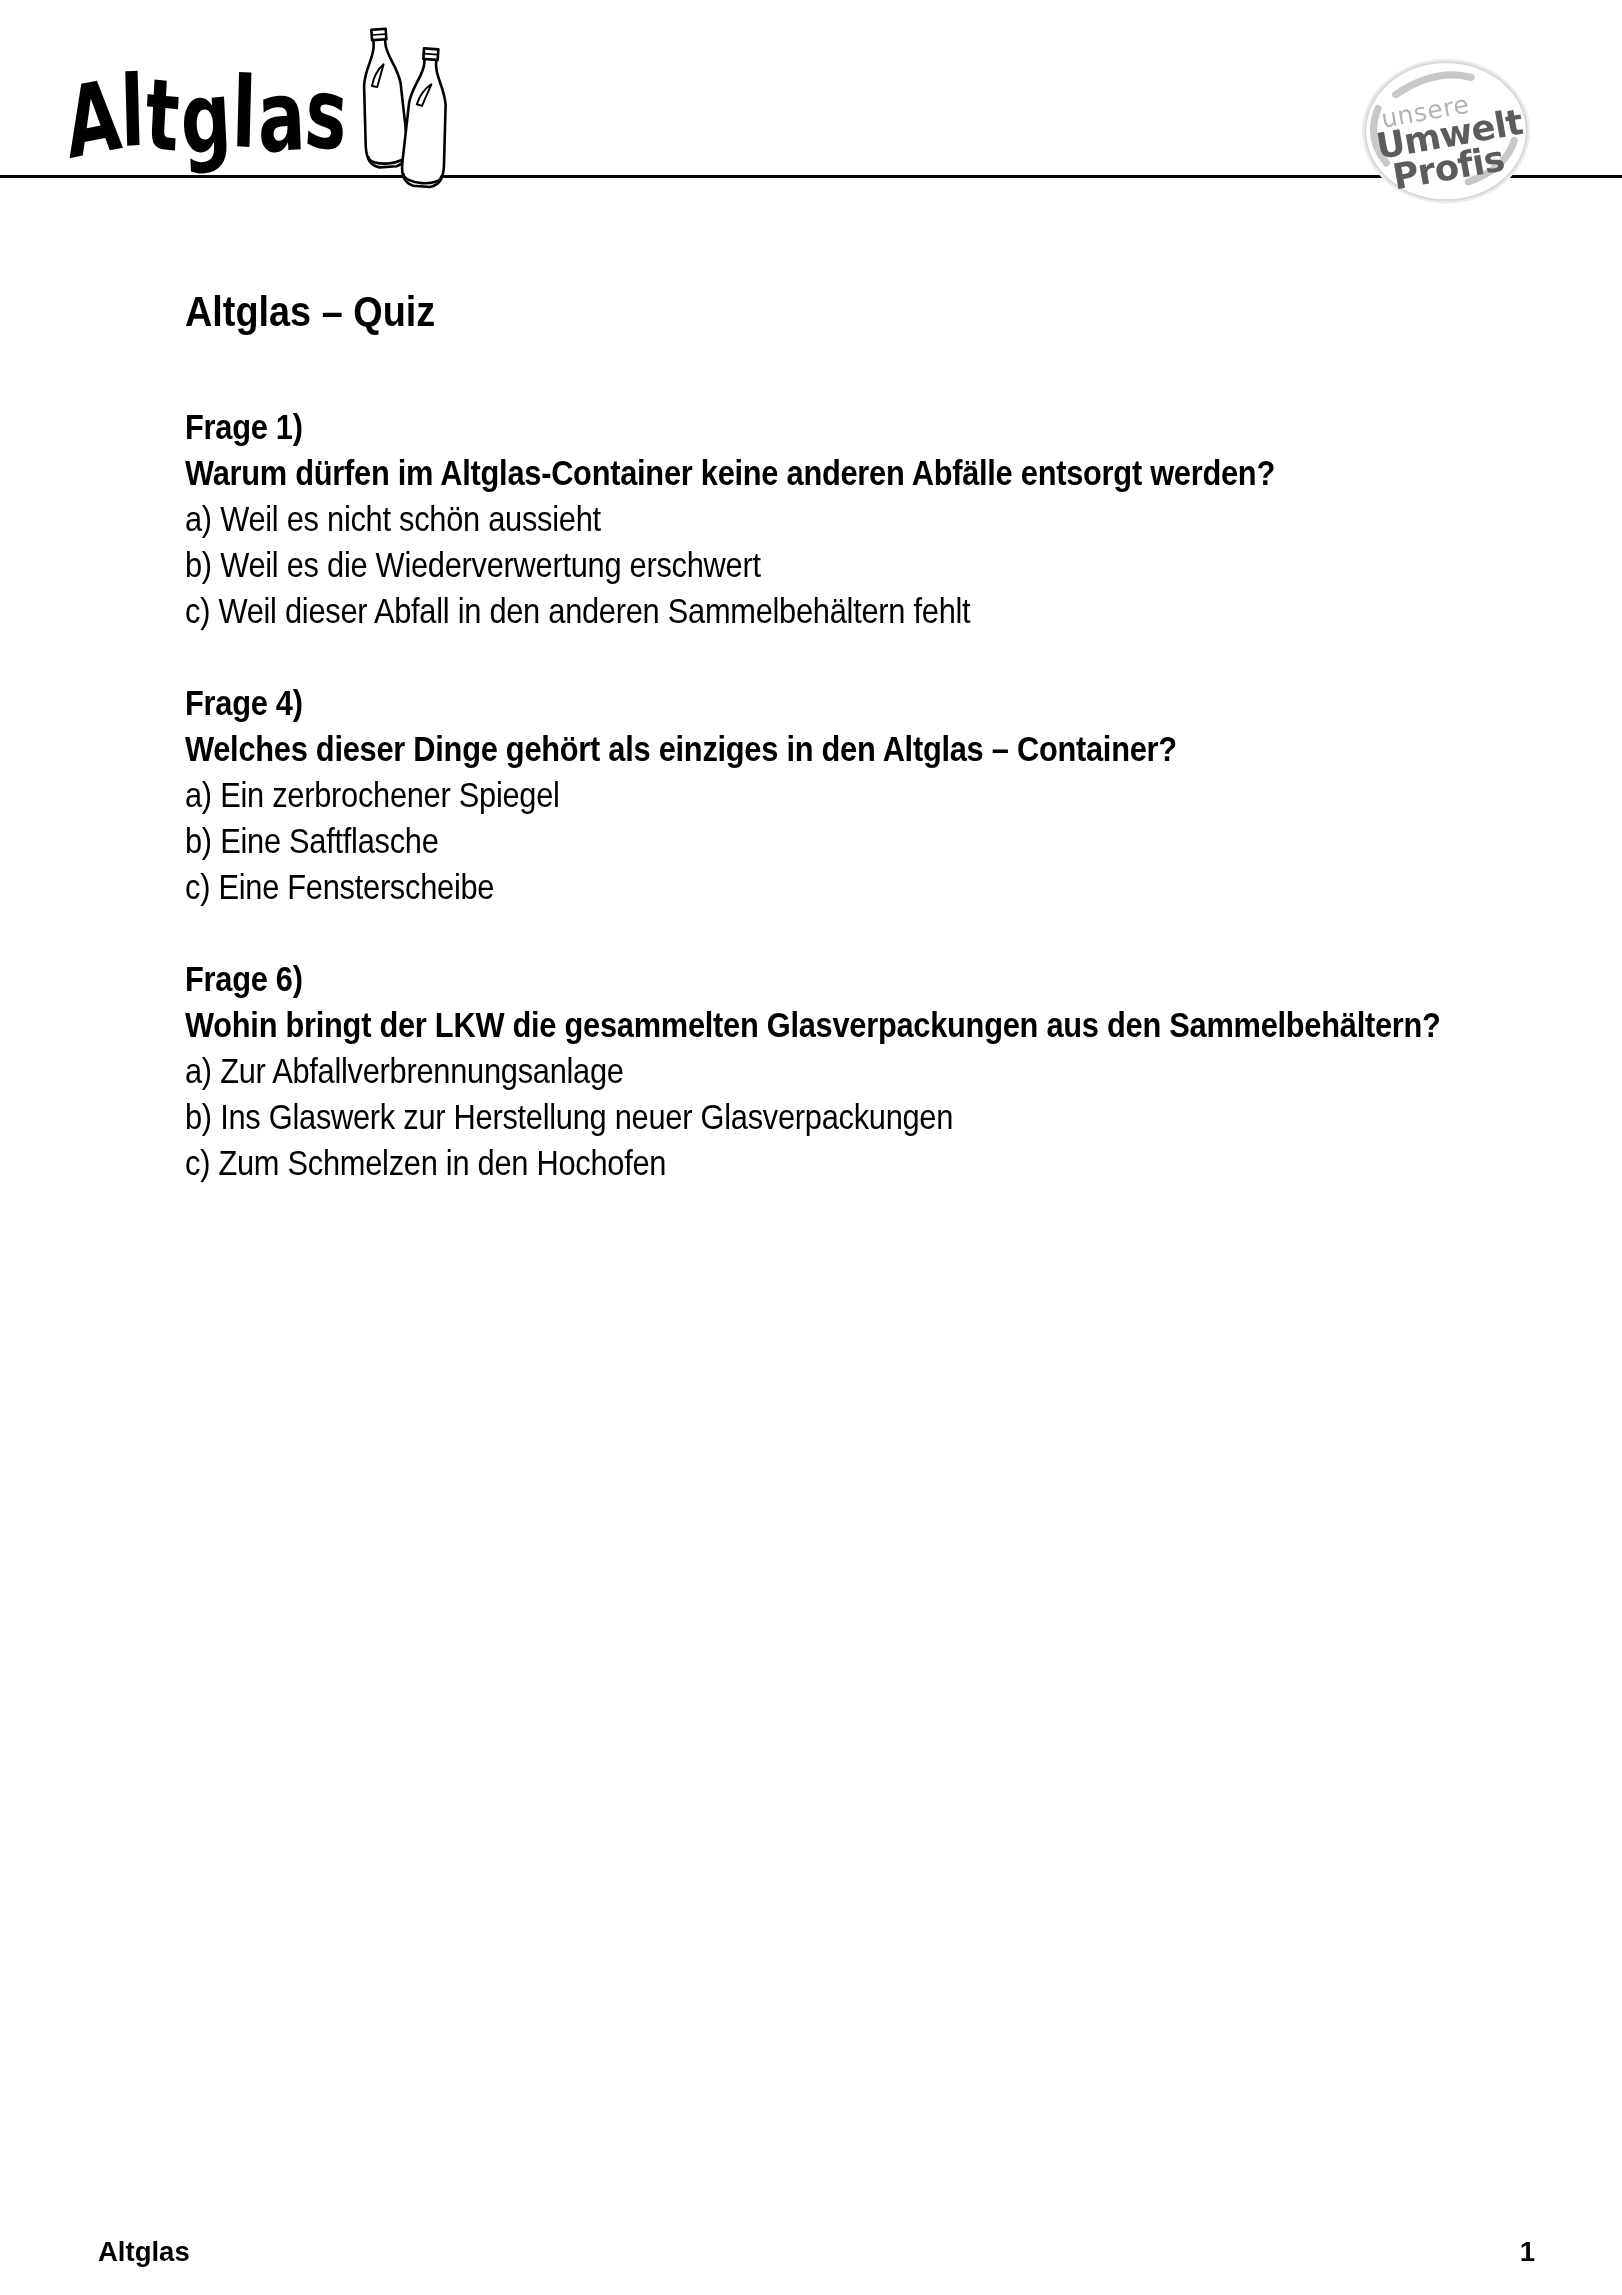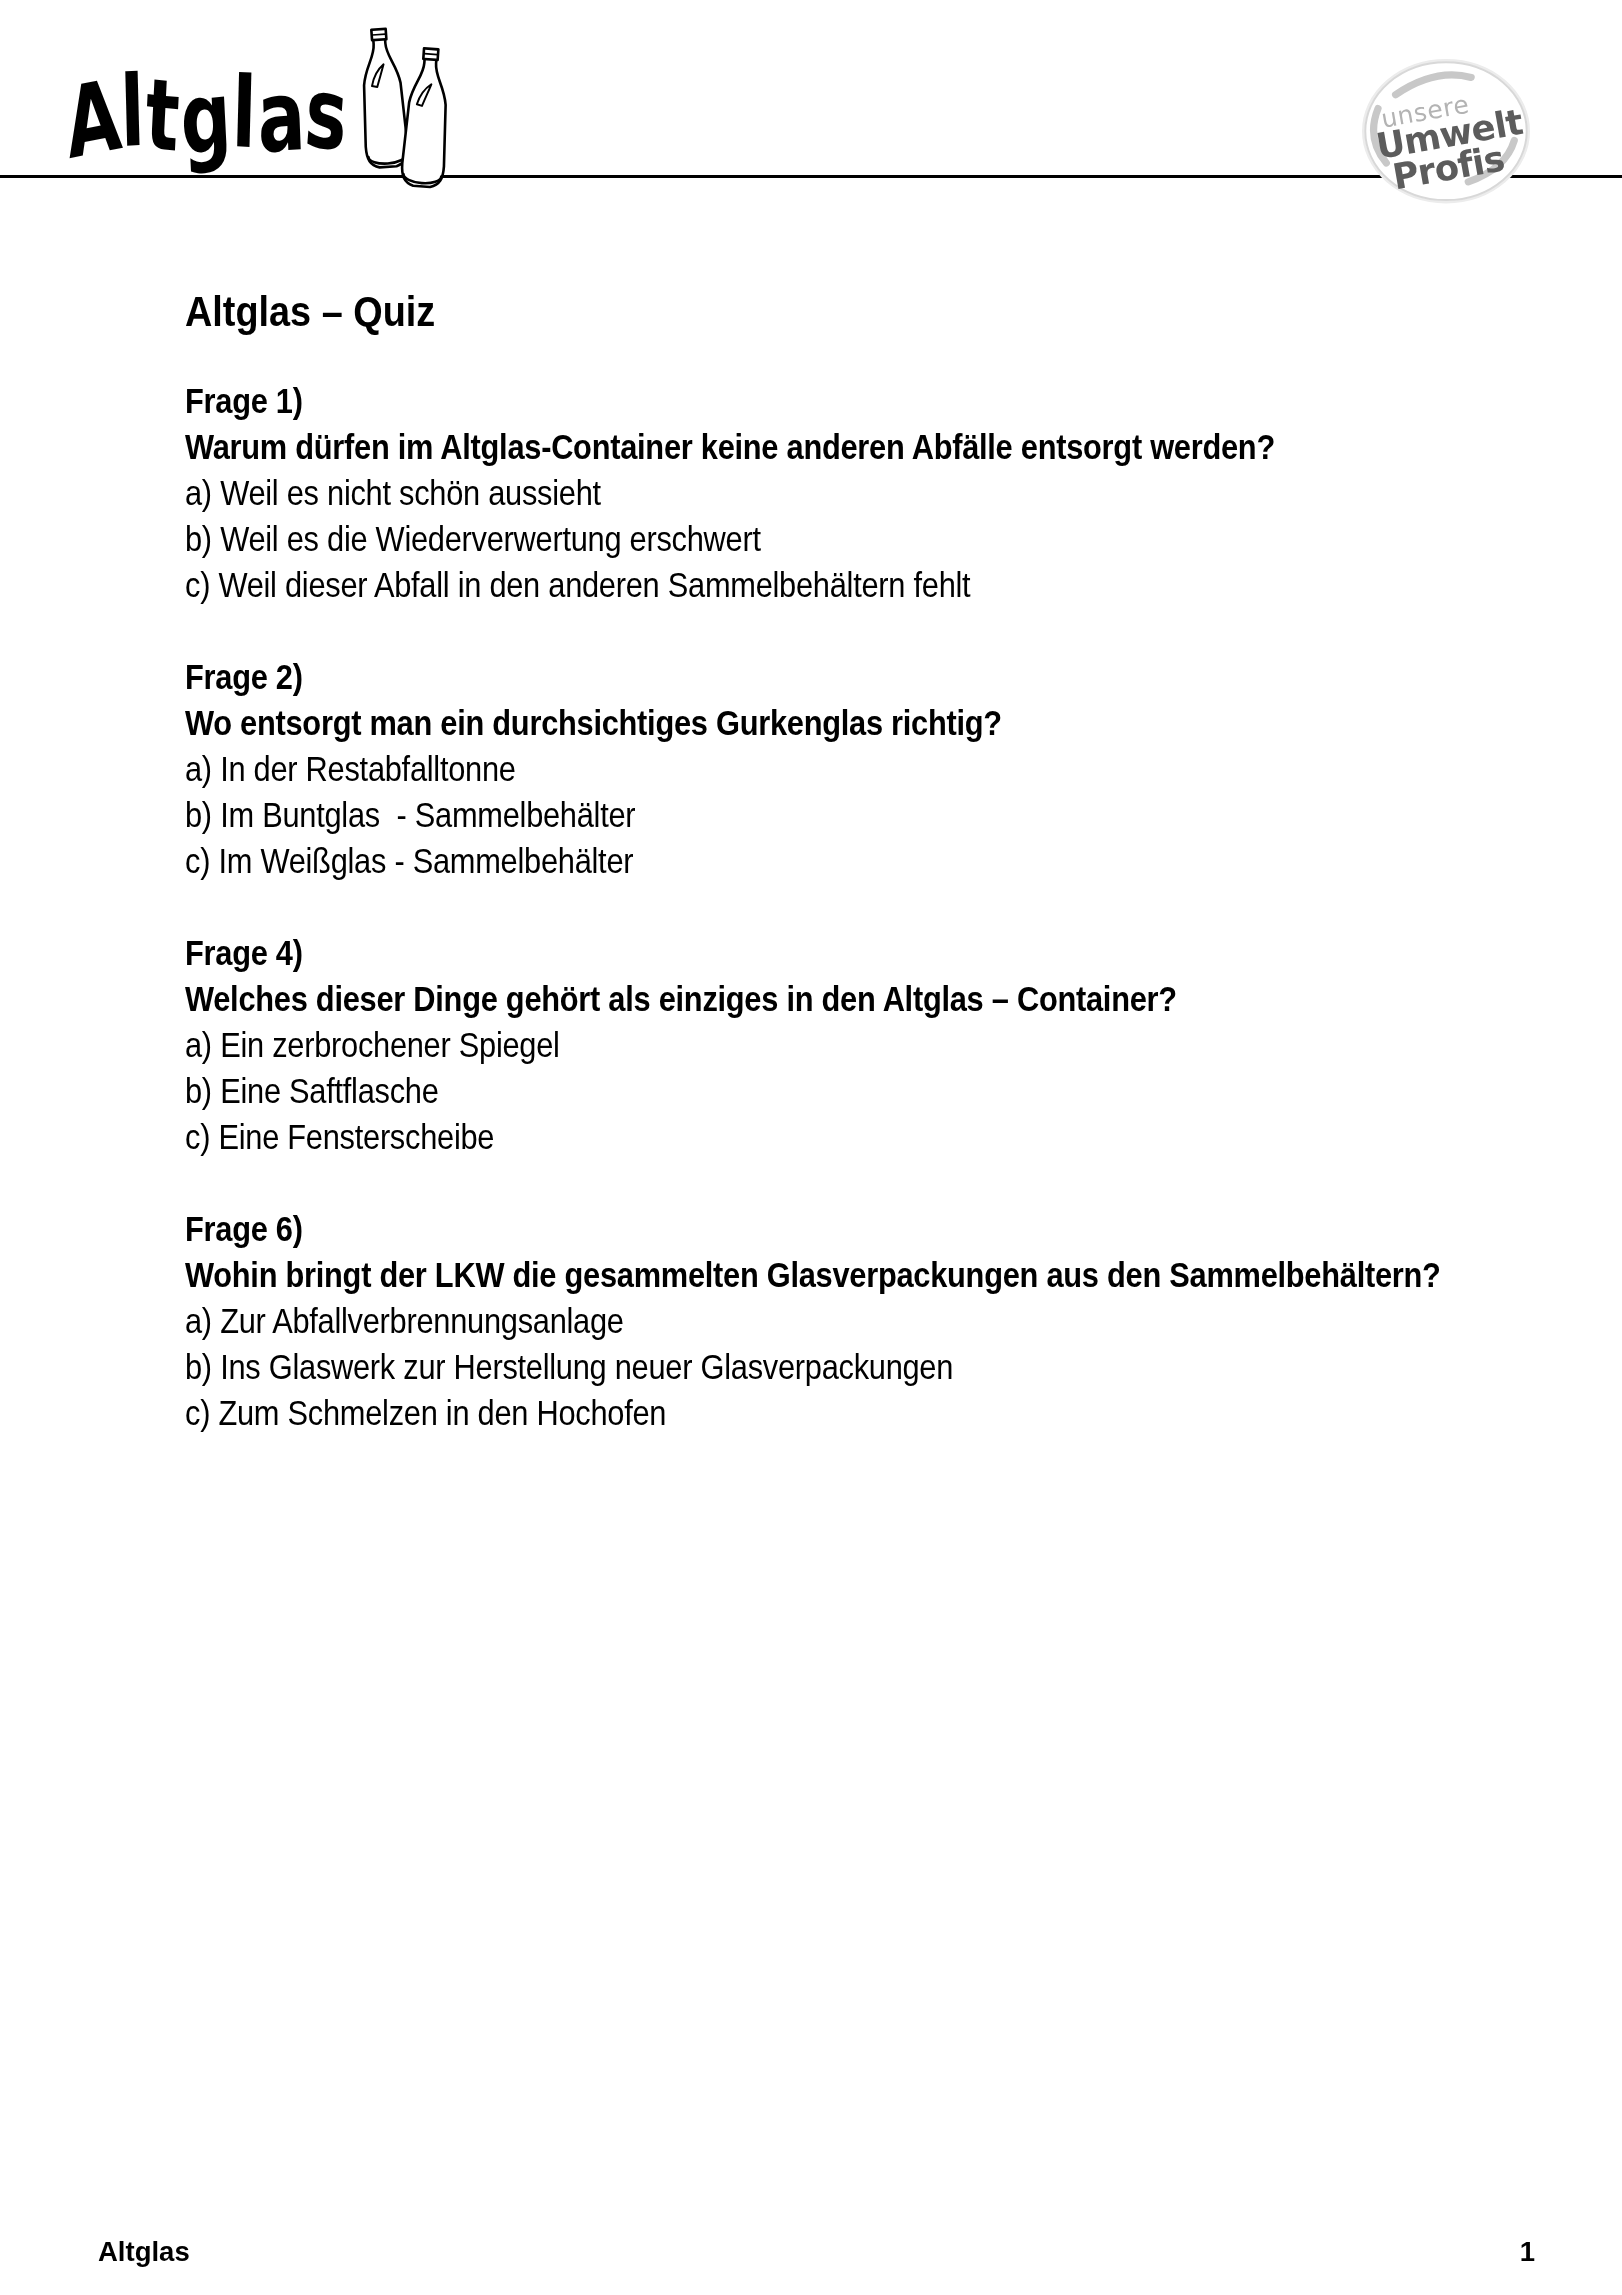--- a/index.html
+++ b/index.html
@@ -30,21 +30,21 @@
   .brand span:nth-child(7){transform:rotate(6deg)  translateY(0px);}
   .bottles{position:absolute;left:350px;top:16.4px;}
   .logo{position:absolute;left:1362px;top:59px;}
   .logo text{font-family:"DejaVu Sans",sans-serif;}
   
   .title{
     position:absolute;left:185px;top:288px;
     font-size:43px;font-weight:700;line-height:46px;
     transform:scaleX(.88);transform-origin:0 0;white-space:nowrap;
   }
-  .questions{position:absolute;left:185px;top:378px;width:1309px;}
+  .questions{position:absolute;left:185px;top:404px;width:1309px;}
   .q-block{margin-bottom:46px;}
   .q-line{
     font-size:35px;line-height:46px;height:46px;
     transform:scaleX(.88);transform-origin:0 50%;
     white-space:pre;letter-spacing:-0.3px;
   }
   .q-label,.q-text{font-weight:700;}
   
   .footer{
     position:absolute;left:0;top:2237px;width:1623px;
@@ -97,27 +97,20 @@
   <div class="questions">
 
     <div class="q-block">
       <div class="q-line q-label">Frage 1)</div>
       <div class="q-line q-text">Warum dürfen im Altglas-Container keine anderen Abfälle entsorgt werden?</div>
       <div class="q-line">a) Weil es nicht schön aussieht</div>
       <div class="q-line">b) Weil es die Wiederverwertung erschwert</div>
       <div class="q-line">c) Weil dieser Abfall in den anderen Sammelbehältern fehlt</div>
     </div>
 
-    <div class="q-block">
-      <div class="q-line q-label">Frage 2)</div>
-      <div class="q-line q-text">Wo entsorgt man ein durchsichtiges Gurkenglas richtig?</div>
-      <div class="q-line">a) In der Restabfalltonne</div>
-      <div class="q-line">b) Im Buntglas  - Sammelbehälter</div>
-      <div class="q-line">c) Im Weißglas - Sammelbehälter</div>
-    </div>
 
 
     <div class="q-block">
       <div class="q-line q-label">Frage 4)</div>
       <div class="q-line q-text">Welches dieser Dinge gehört als einziges in den Altglas – Container?</div>
       <div class="q-line">a) Ein zerbrochener Spiegel</div>
       <div class="q-line">b) Eine Saftflasche</div>
       <div class="q-line">c) Eine Fensterscheibe</div>
     </div>
 

